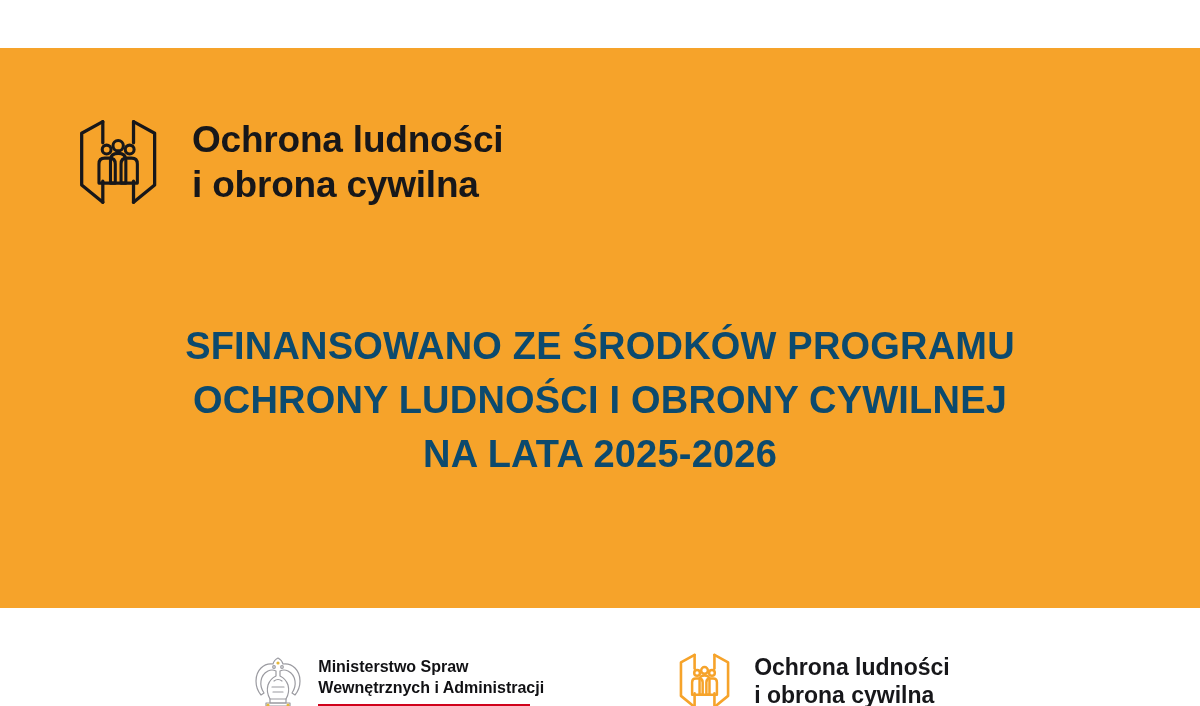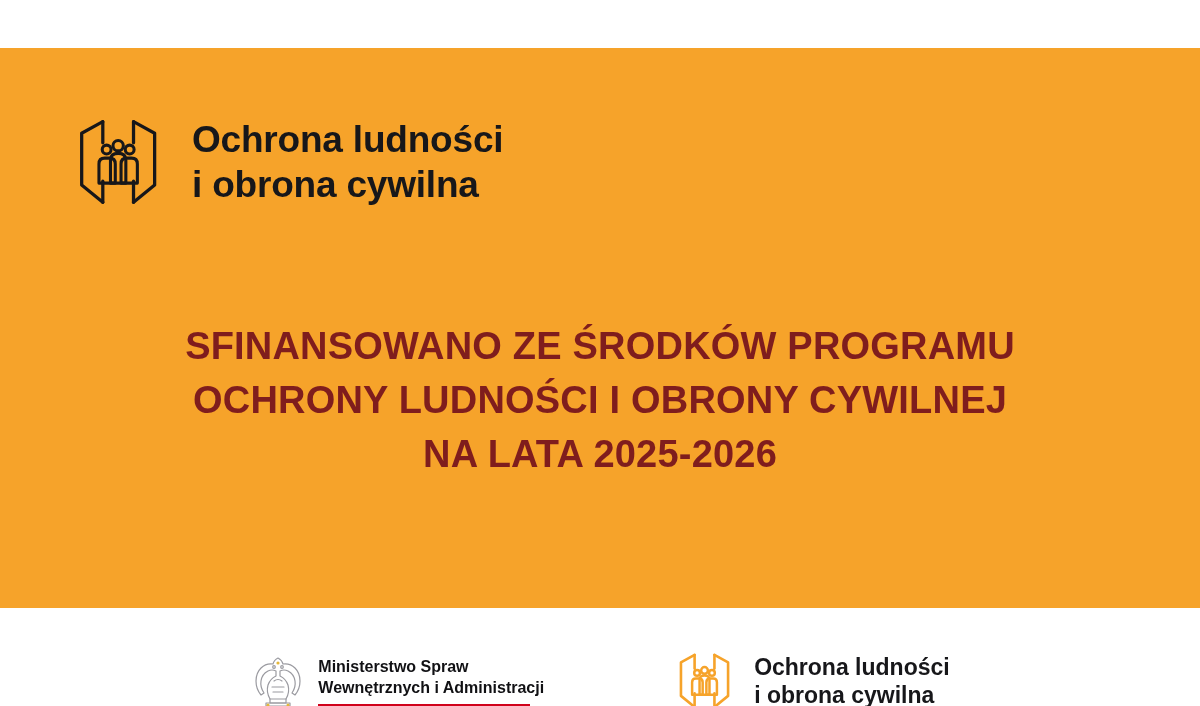--- a/index.html
+++ b/index.html
@@ -54,21 +54,21 @@
   .statement {
     position: absolute;
     left: 0;
     top: 272px;
     width: 1200px;
     text-align: center;
     font-weight: bold;
     font-size: 38px;
     line-height: 1.42;
     letter-spacing: 0.2px;
-    color: #7f1d1d;
+    color: #0c4a6e;
     white-space: pre-line;
   }
   
   .footer {
     position: absolute;
     left: 0;
     top: 560px;
     width: 1200px;
     height: 146px;
     background: #ffffff;

